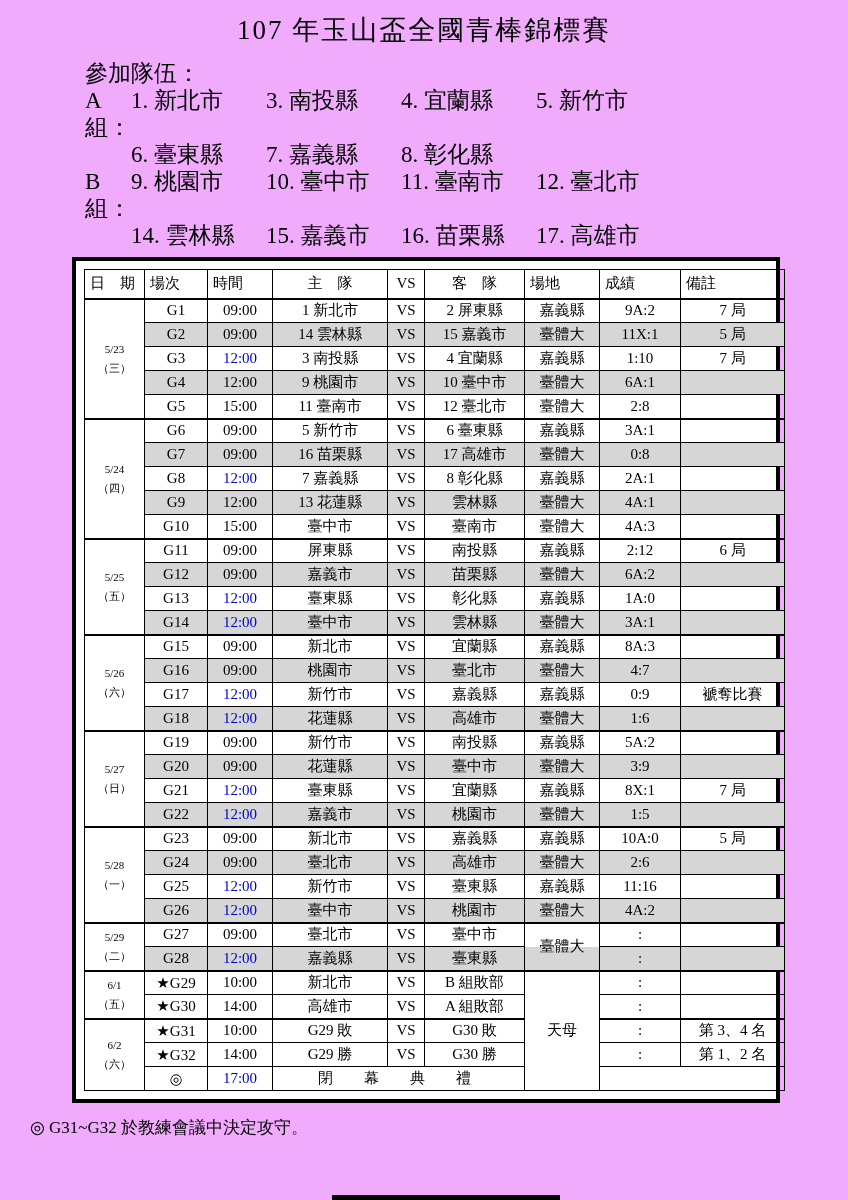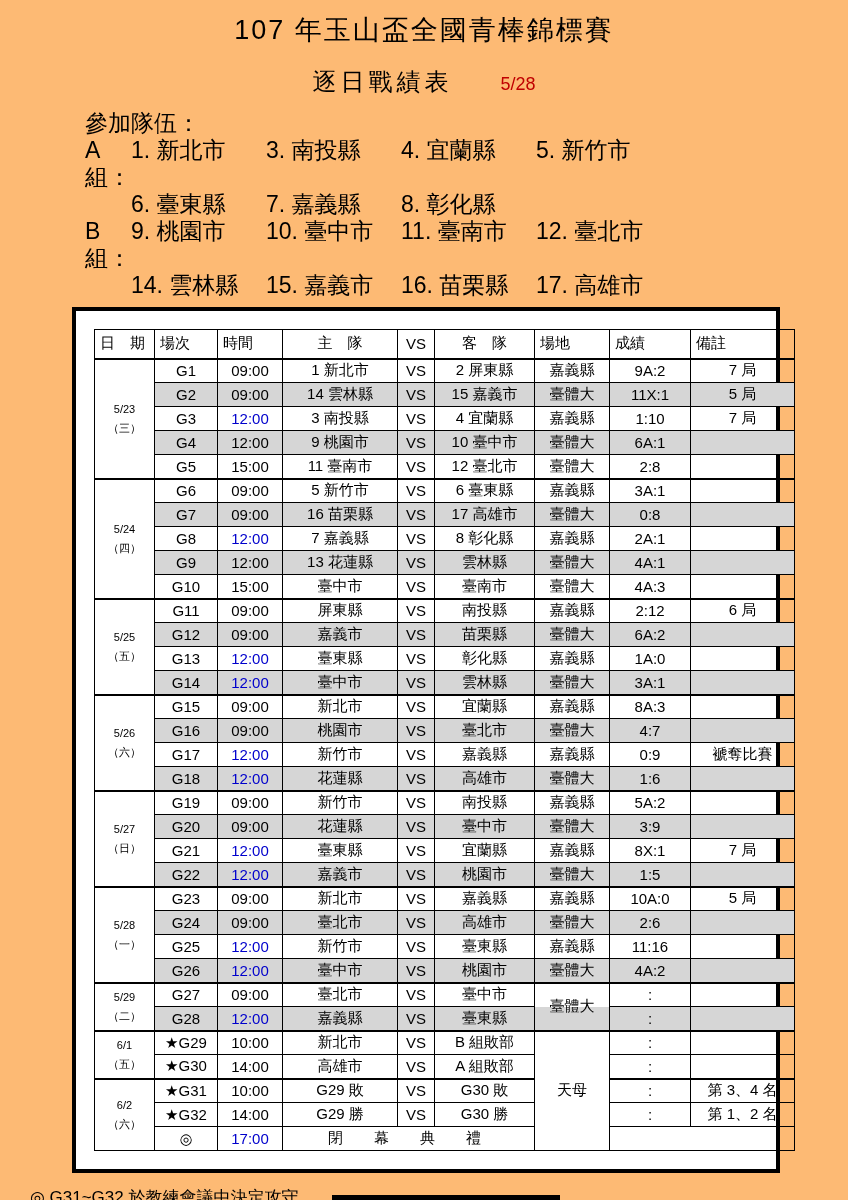--- a/index.html
+++ b/index.html
@@ -5,22 +5,22 @@
   :root{
     --blue:#0000cc;
     --red:#c00000;
     --shade:#d6d6d6;
   }
   *{margin:0;padding:0;box-sizing:border-box;}
   html,body{background:#fff;}
   .page{
     position:relative;
     width:848px;height:1200px;
-    background:#fdba74;color:#000;
-    font-family:Liberation Sans, sans-serif;
+    background:#f0abfc;color:#000;
+    font-family:Liberation Serif, serif;
     overflow:hidden;
   }
   .title{
     text-align:center;
     padding-top:12px;
     font-size:27px;
     letter-spacing:2px;
   }
   .subtitle-row{
     margin-top:18px;
@@ -37,21 +37,21 @@
     display:grid;
     grid-template-columns:46px 135px 135px 135px 135px 136px;
     line-height:27px;
   }
   .team-entry{white-space:nowrap;}
   .venue-line{margin:1px 0 0 12px;line-height:26px;}
   .table-frame{
     margin:8px 0 0 72px;
     width:708px;
     border:4px solid #000;
-    padding:18px;
+    padding:8px;
     background:#fff;
   }
   table.sched{
     border-collapse:collapse;
     table-layout:fixed;
     width:700px;
     font-size:15px;
   }
   table.sched th, table.sched td{
     border:1px solid #000;
@@ -87,24 +87,20 @@
     background:#000;
   }
 </style>
 </head>
 <body>
 
 <div class="page">
 
   <div class="title">107 年玉山盃全國青棒錦標賽</div>
 
-  <div class="subtitle-row">
-    <span class="subtitle">逐日戰績表</span>
-    <span class="report-date">5/28</span>
-  </div>
 
   <div class="teams-block">
     <div class="teams-caption">參加隊伍：</div>
     <div class="team-row" id="row-a1">
         <span>A 組：</span>
         <span class="team-entry">1. 新北市</span>
         <span class="team-entry">3. 南投縣</span>
         <span class="team-entry">4. 宜蘭縣</span>
         <span class="team-entry">5. 新竹市</span>
       </div>

